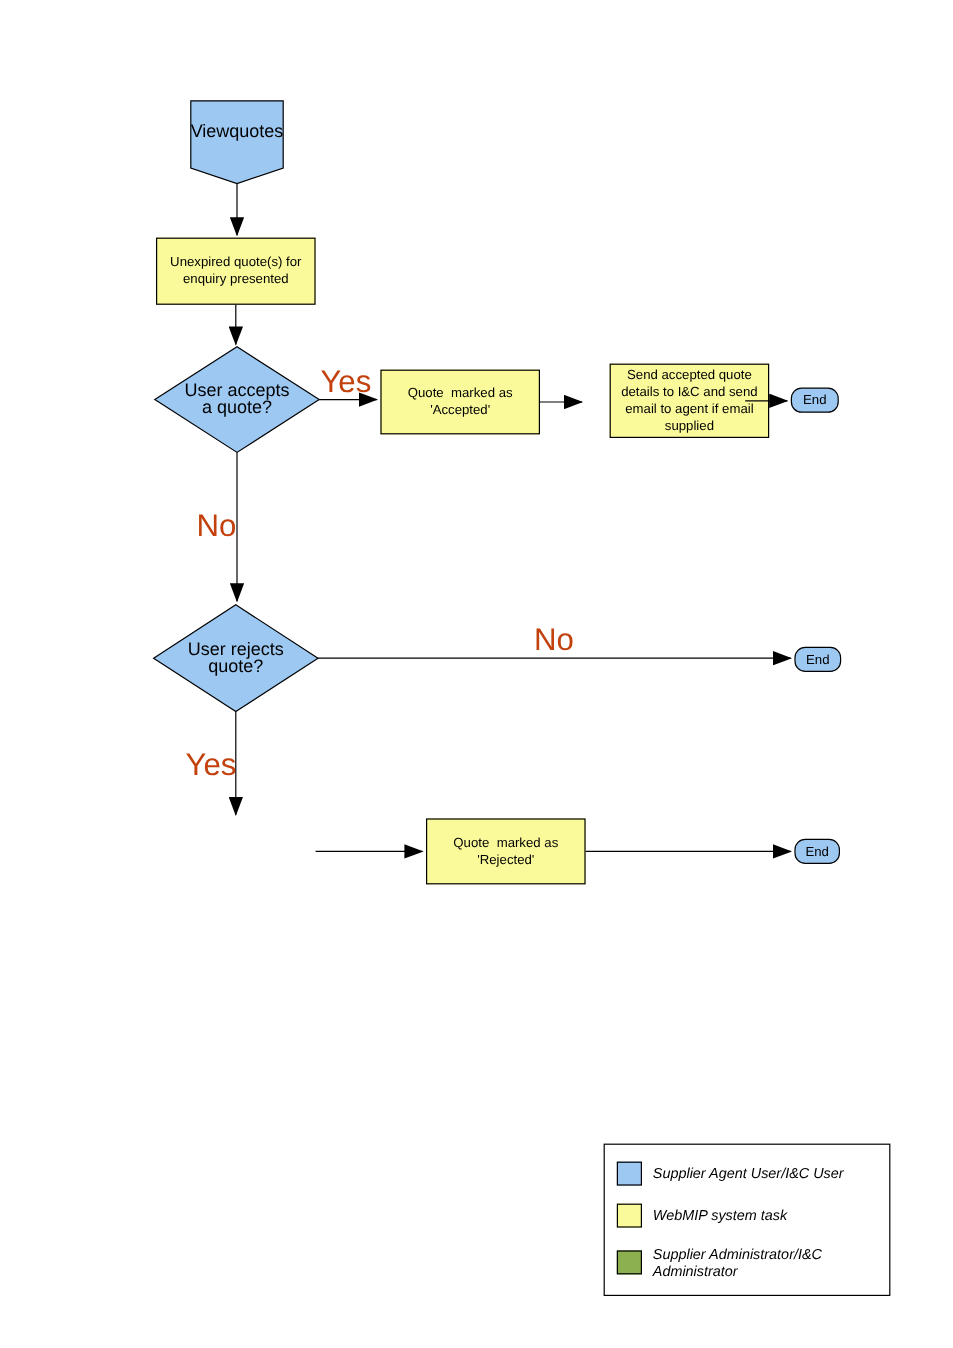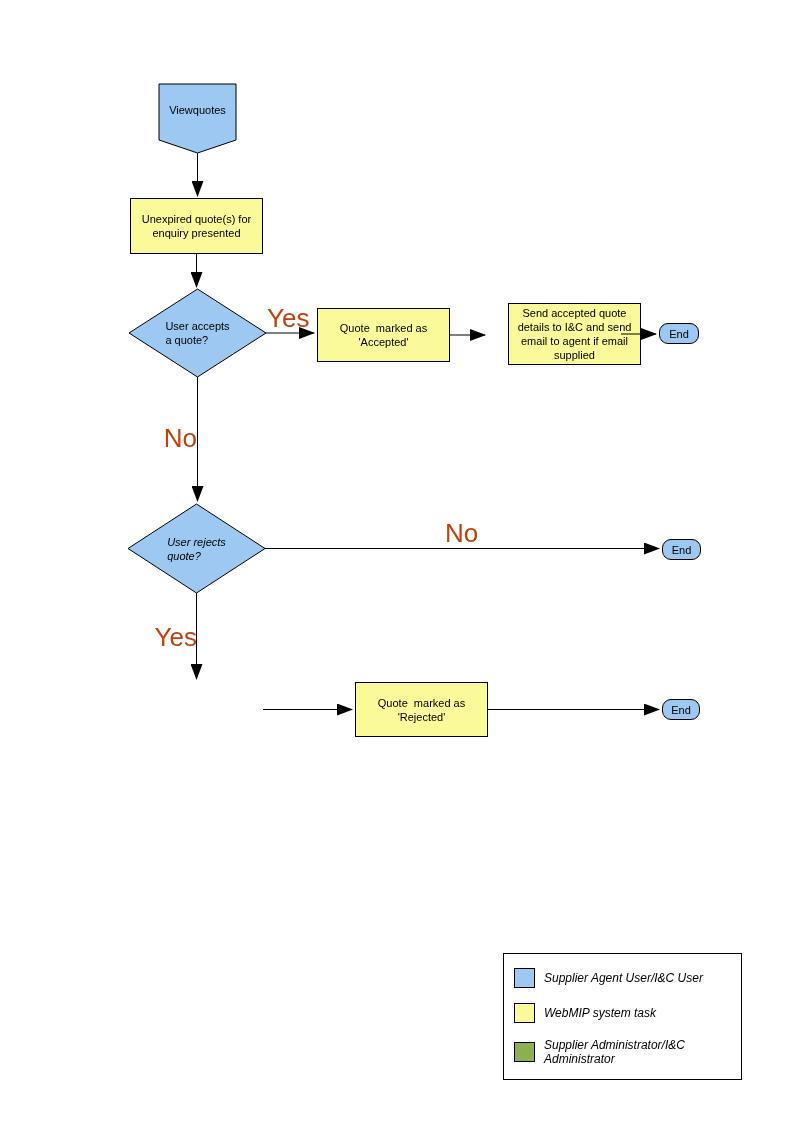--- a/index.html
+++ b/index.html
@@ -29,21 +29,22 @@
     display: flex;
     align-items: center;
     justify-content: center;
     font-size: 11px;
     color: #000;
   }
   .shape-label {
     display: flex;
     align-items: center;
     justify-content: center;
-    font-size: 11px;
+    text-align: center;
+    font-size: 15px;
     line-height: 14px;
     color: #000;
     white-space: pre-wrap;
     pointer-events: none;
   }
   .edge-label {
     font-size: 26px;
     line-height: 27px;
     color: #c2410c;
     white-space: nowrap;
@@ -134,21 +135,21 @@
     <line x1="196.5" y1="593" x2="196.5" y2="679" stroke="#000" stroke-width="1" marker-end="url(#arrow)"></line>
     <line x1="263" y1="709.5" x2="352" y2="709.5" stroke="#000" stroke-width="1" marker-end="url(#arrow)"></line>
     <line x1="488" y1="709.5" x2="659" y2="709.5" stroke="#000" stroke-width="1" marker-end="url(#arrow)"></line>
   </svg>
 
   <div class="abs shape-label" style="left:159px; top:84px; width:77px; height:52px;">Viewquotes</div>
 
   <div class="abs shape-label" style="left:129px; top:289px; width:137px; height:88px;">User accepts
 a quote?</div>
 
-  <div class="abs shape-label" style="left:128px; top:504px; width:137px; height:89px;font-style:italic;">User rejects
+  <div class="abs shape-label" style="left:128px; top:504px; width:137px; height:89px;">User rejects
 quote?</div>
 
   <div class="abs edge-label" style="left:267px; top:305px;">Yes</div>
 
   <div class="abs edge-label" style="left:150px; top:425px; width:47px; text-align:right;">No</div>
 
   <div class="abs edge-label" style="left:445px; top:520px;">No</div>
 
   <div class="abs edge-label" style="left:145px; top:624px; width:52px; text-align:right;">Yes</div>
 

